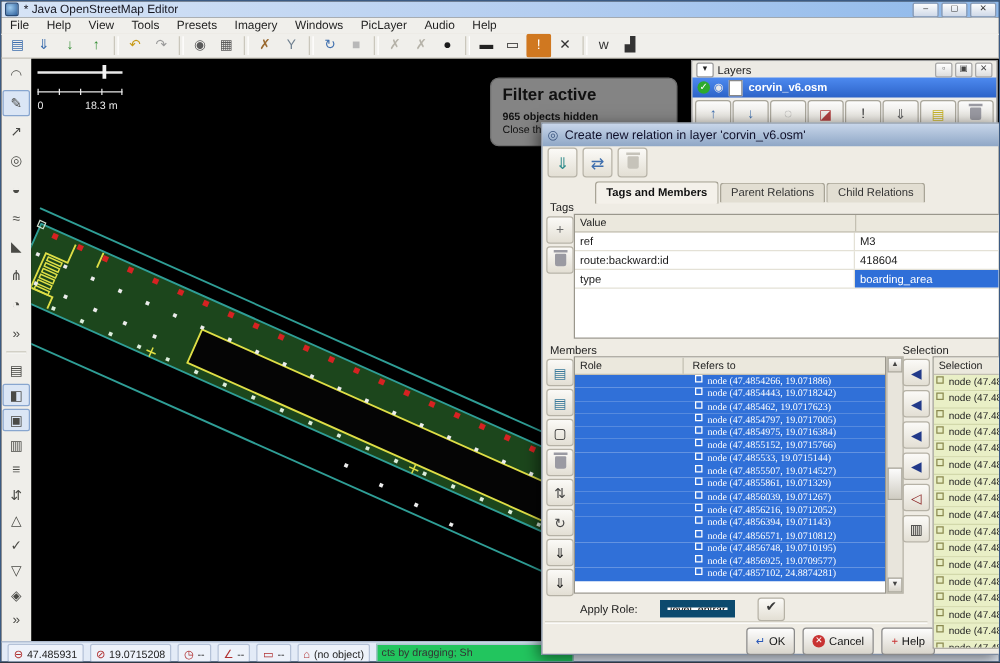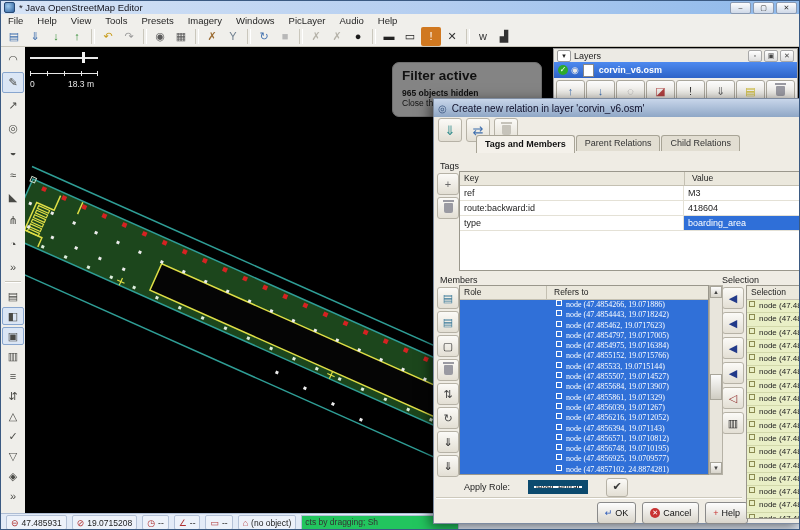--- a/index.html
+++ b/index.html
@@ -68,21 +68,21 @@
   .layer-btn .glyph{font-size:11px;}
   
   #dialog{left:432px;top:97px;width:368px;height:426px;background:#efece4;border:1px solid #7d8ba0;
     box-shadow:-3px 3px 12px rgba(0,0,0,0.55);z-index:10;box-sizing:border-box;font-size:9px;color:#1c1c1c;}
   #dlg-title{left:0;top:0;width:100%;height:18px;display:flex;align-items:center;
     background:linear-gradient(#c8d6ea,#8fa7c6);font-size:10px;color:#10102a;}
   #dlg-title-icon{font-size:10px;margin:0 5px 0 4px;color:#35507a;}
   #dlg-toolbar{left:0;top:18px;width:100%;height:26px;display:flex;align-items:center;padding-left:4px;box-sizing:border-box;gap:4px;}
   .dlg-tb-btn{width:22px;height:22px;border:1px solid #b6b2a6;border-radius:3px;background:linear-gradient(#fbfaf7,#e3dfd4);}
   .dlg-tb-btn .glyph{font-size:13px;}
-  #dlg-tabs{left:2px;top:36px;height:17px;display:flex;align-items:flex-start;padding-left:40px;}
+  #dlg-tabs{left:2px;top:46px;height:17px;display:flex;align-items:center;padding-left:40px;}
   .tab{height:15px;line-height:15px;padding:0 8px;font-size:9px;background:#e2ded2;border:1px solid #a8a496;
     border-bottom:none;border-radius:3px 3px 0 0;margin-right:1px;color:#333;}
   .tab.active{height:17px;line-height:17px;background:#f4f1ea;font-weight:bold;color:#111;}
   .group-label{position:absolute;font-size:9px;color:#222;}
   .side-col{position:absolute;display:flex;flex-direction:column;gap:2px;}
   .side-btn{width:20px;height:20px;border:1px solid #b6b2a6;border-radius:3px;
     background:linear-gradient(#fbfaf7,#e3dfd4);display:flex;align-items:center;justify-content:center;}
   .side-btn .glyph{font-size:11px;}
   .panel-white{position:absolute;background:#fff;border:1px solid #9a978c;box-sizing:border-box;overflow:hidden;}
   .thead{height:13px;background:#ebe8dd;border-bottom:1px solid #c4c0b2;display:flex;font-size:8.5px;color:#222;}
@@ -496,21 +496,20 @@
     <div class="side-col" id="tags-side" style="left:3px;top:74px;">
         <div class="side-btn">
           <span class="glyph" style="color: rgb(106, 106, 106);">+</span>
         </div>
         <div class="side-btn">
           <span class="trash-glyph"></span>
         </div>
       </div>
     <div class="panel-white" id="tags-table" style="left:25px;top:72px;width:341px;height:100px;">
       <div class="thead" style="position:relative;">
-        <div class="cell" style="width:224px;">Key</div>
         <div class="vdiv" style="left:224px;"></div>
         <div class="cell">Value</div>
       </div>
       <div id="tags-body">
           <div class="tag-row">
             <div class="tag-key">ref</div>
             <div class="tag-val">M3</div>
           </div>
           <div class="tag-row">
             <div class="tag-key">route:backward:id</div>
@@ -558,21 +557,20 @@
       </div>
       <div id="mem-body" style="height:177px;overflow:hidden;font-family:Liberation Serif, serif;">
           <div class="mem-row"><span class="bullet"></span><span>node (47.4854266, 19.071886)</span></div>
           <div class="mem-row"><span class="bullet"></span><span>node (47.4854443, 19.0718242)</span></div>
           <div class="mem-row"><span class="bullet"></span><span>node (47.485462, 19.0717623)</span></div>
           <div class="mem-row"><span class="bullet"></span><span>node (47.4854797, 19.0717005)</span></div>
           <div class="mem-row"><span class="bullet"></span><span>node (47.4854975, 19.0716384)</span></div>
           <div class="mem-row"><span class="bullet"></span><span>node (47.4855152, 19.0715766)</span></div>
           <div class="mem-row"><span class="bullet"></span><span>node (47.485533, 19.0715144)</span></div>
           <div class="mem-row"><span class="bullet"></span><span>node (47.4855507, 19.0714527)</span></div>
-          <div class="mem-row"><span class="bullet"></span><span>node (47.4855684, 19.0713907)</span></div>
           <div class="mem-row"><span class="bullet"></span><span>node (47.4855861, 19.071329)</span></div>
           <div class="mem-row"><span class="bullet"></span><span>node (47.4856039, 19.071267)</span></div>
           <div class="mem-row"><span class="bullet"></span><span>node (47.4856216, 19.0712052)</span></div>
           <div class="mem-row"><span class="bullet"></span><span>node (47.4856394, 19.071143)</span></div>
           <div class="mem-row"><span class="bullet"></span><span>node (47.4856571, 19.0710812)</span></div>
           <div class="mem-row"><span class="bullet"></span><span>node (47.4856748, 19.0710195)</span></div>
           <div class="mem-row"><span class="bullet"></span><span>node (47.4856925, 19.0709577)</span></div>
           <div class="mem-row"><span class="bullet"></span><span>node (47.4857102, 24.8874281)</span></div>
         </div>
     </div>

